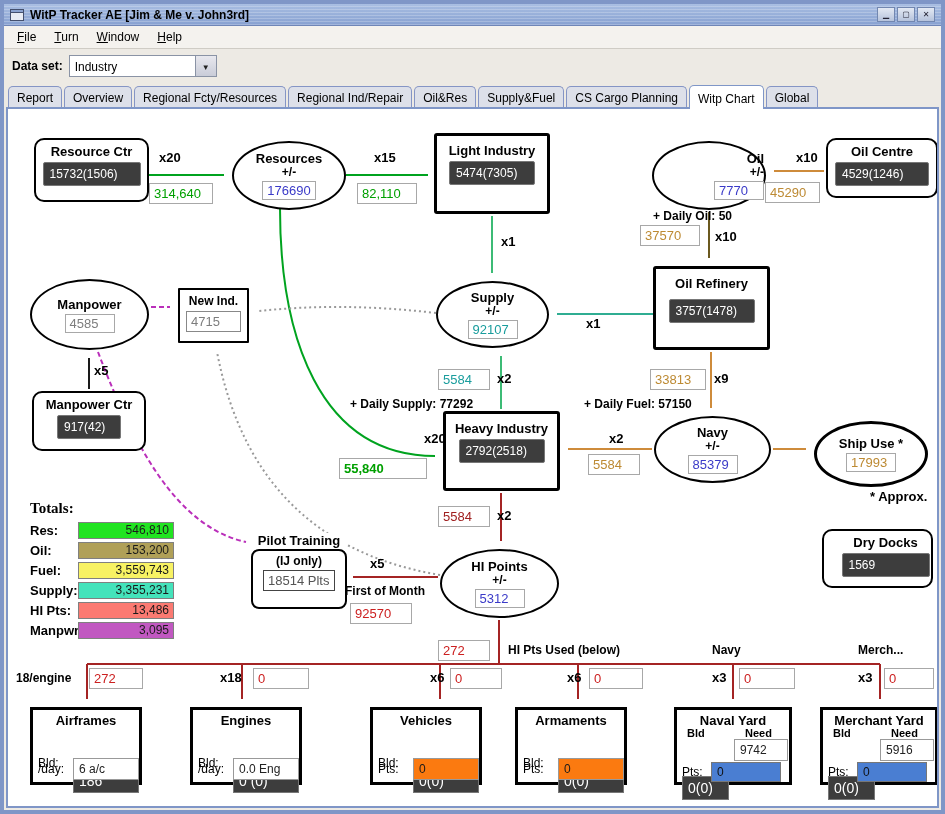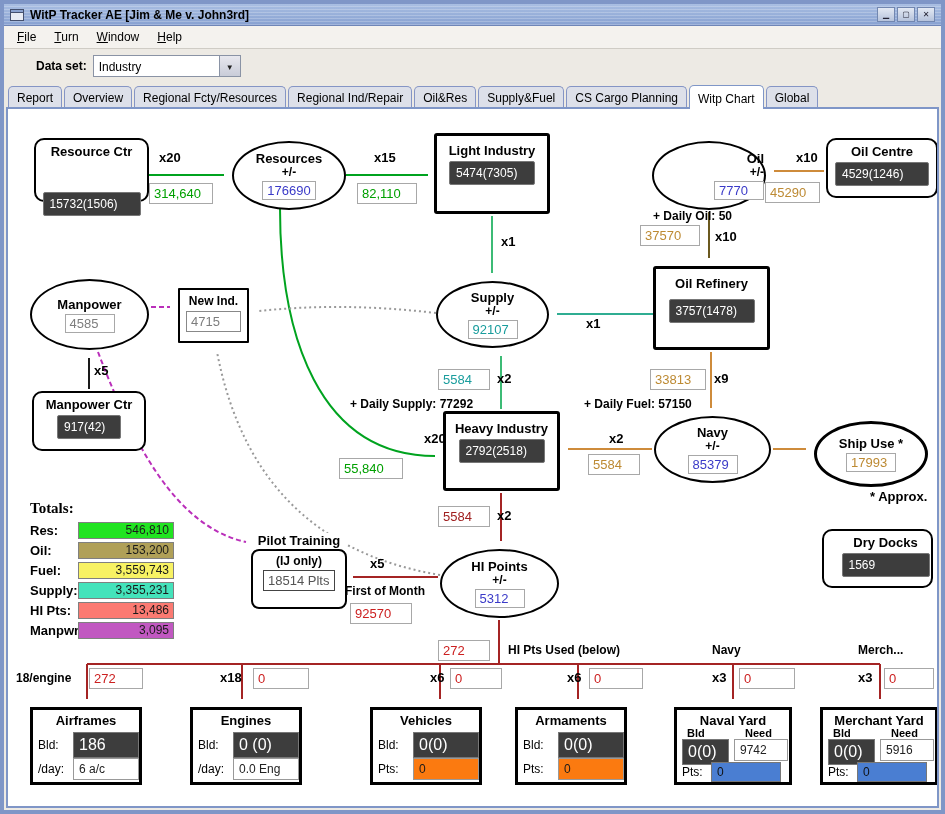--- a/index.html
+++ b/index.html
@@ -16,21 +16,21 @@
   .win-controls { margin-left:auto; display:flex; gap:2px; }
   .win-btn { width:18px; height:15px; background:linear-gradient(#e3e9f3,#b6c3dc); border:1px solid #7287b0;
     font-size:8px; line-height:13px; text-align:center; color:#223; }
 
   
   .menubar { height:23px; background:#F4F2EE; border-bottom:1px solid #cfccc5; display:flex; align-items:center; padding-left:4px; }
   .menu-item { display:inline-block; font-size:12px; padding:4px 9px; color:#000; }
   .menu-item::first-letter { text-decoration:underline; }
 
   
-  .dataset-row { height:33px; background:#EDEAE4; display:flex; align-items:center; gap:6px; padding-left:8px;margin-left:24px; }
+  .dataset-row { height:33px; background:#EDEAE4; display:flex; align-items:center; gap:6px; padding-left:8px; }
   .dataset-label { font-size:12px; font-weight:bold; color:#000; }
   .combo { width:148px; height:22px; background:#fff; border:1px solid #8a93a5; display:flex; align-items:stretch; }
   .combo-value { flex:1; font-size:12px; padding:4px 0 0 5px; color:#000; }
   .combo-btn { width:21px; background:linear-gradient(#e8e8ee,#c9ccd8); border-left:1px solid #8a93a5; text-align:center; }
   .combo-arrow { font-size:8px; line-height:20px; color:#222; }
 
   
   .tabbar { height:25px; display:flex; align-items:flex-end; padding-left:4px; gap:2px; background:#EDEAE4; position:relative; z-index:2; }
   .tab { font-size:12px; padding:4px 8px 3px; background:#DDE0E9; border:1px solid #8595c5; border-bottom:none;
     border-radius:5px 5px 0 0; height:21px; white-space:nowrap; color:#000; }
@@ -71,21 +71,21 @@
   .trow { display:flex; align-items:center; margin-bottom:3px; }
   .tlabel { width:48px; font-size:13px; font-weight:bold; }
   .tswatch { width:96px; height:17px; border:1px solid #808080; font-size:12px; color:#1a1a1a; text-align:right;
     padding-right:4px; line-height:15px; }
 
   
   .factory { position:absolute; border:3px solid #000; background:#fff; height:78px; width:112px; }
   .factory-title { font-size:13px; font-weight:bold; text-align:center; margin-top:3px; white-space:nowrap; }
   .frow { position:absolute; left:5px; display:flex; align-items:center; gap:3px; font-size:12px; }
   .flabel { width:32px; font-size:12px; color:#000; }
-  .f-dark { background:#3d3d3d; color:#fff; border:1px solid #777; font-size:16px; padding:3px 5px; width:66px; }
+  .f-dark { background:#3d3d3d; color:#fff; border:1px solid #777; font-size:14px; padding:3px 5px; width:66px;margin-top:37px; }
   .f-plain { background:#fff; color:#222; border:1px solid #999; font-size:12px; padding:3px 5px; width:66px; }
   .f-orange { color:#1a1a1a; border:1px solid #999; font-size:12px; padding:3px 5px; width:66px; }
   .f-blue { color:#111; border:1px solid #777; font-size:12px; padding:2px 5px; width:70px; }
   .yard-hdr { position:absolute; top:17px; font-size:11px; font-weight:bold; }
   .yard-bld { position:absolute; left:5px; top:29px; width:47px; }
   .yard-need { position:absolute; left:57px; top:29px; width:54px; }
   .app-icon svg { display:block; }
 </style>
 </head>
 <body>
@@ -195,21 +195,21 @@
         <path class="sR" d="M872,555 V590" marker-end="url(#mR)"></path>
 
         <path class="sK" d="M81,280 V249" marker-end="url(#mK)"></path>
         <path class="sM" d="M143,198 H162" marker-end="url(#mM)"></path>
         <path class="sM" d="M90,243 C125,335 168,418 238,433" marker-end="url(#mM)"></path>
 
         <path class="sY" d="M428,204 Q335,193 251,202" marker-end="url(#mY)"></path>
         <path class="sY" d="M432,466 C325,448 237,388 209,243" marker-end="url(#mY)"></path>
       </svg>
 
-      <div class="node rbox" style="left:26px;top:29px;width:115px;height:64px;gap:30px;">
+      <div class="node rbox" style="left:26px;top:29px;width:115px;height:64px;">
         <div class="node-title">Resource Ctr</div>
         <div class="darkval" style="width:98px;">15732(1506)</div>
       </div>
 
       <div class="node ellipse" style="left:224px;top:32px;width:114px;height:69px;">
         <div class="node-title">Resources</div>
         <div class="pm">+/-</div>
         <div class="inner-val v-blue">176690</div>
       </div>
 
@@ -303,21 +303,21 @@
       <div class="mult" style="left:489px;top:399px;">x2</div>
       <div class="mult" style="left:362px;top:447px;">x5</div>
       <div class="mult" style="left:86px;top:254px;">x5</div>
 
       <div class="valbox v-green" style="left:141px;top:74px;width:64px;">314,640</div>
       <div class="valbox v-green" style="left:349px;top:74px;width:60px;">82,110</div>
       <div class="valbox v-tan" style="left:757px;top:73px;width:55px;">45290</div>
       <div class="valbox v-tan" style="left:632px;top:116px;width:60px;">37570</div>
       <div class="valbox v-teal" style="left:430px;top:260px;width:52px;">5584</div>
       <div class="valbox v-tan" style="left:642px;top:260px;width:56px;">33813</div>
-      <div class="valbox v-green" style="left:331px;top:349px;width:64px;">55,840</div>
+      <div class="valbox v-green" style="left:331px;top:349px;width:88px;font-weight:bold;">55,840</div>
       <div class="valbox v-tan" style="left:580px;top:345px;width:52px;">5584</div>
       <div class="valbox v-darkred" style="left:430px;top:397px;width:52px;">5584</div>
       <div class="valbox v-red" style="left:342px;top:494px;width:62px;">92570</div>
       <div class="valbox v-red" style="left:430px;top:531px;width:52px;">272</div>
 
       <div class="anno" style="left:645px;top:100px;">+ Daily Oil: 50</div>
       <div class="anno" style="left:342px;top:288px;">+ Daily Supply: 77292</div>
       <div class="anno" style="left:576px;top:288px;">+ Daily Fuel: 57150</div>
       <div class="anno big" style="left:862px;top:380px;">* Approx.</div>
       <div class="anno" style="left:337px;top:475px;">First of Month</div>

